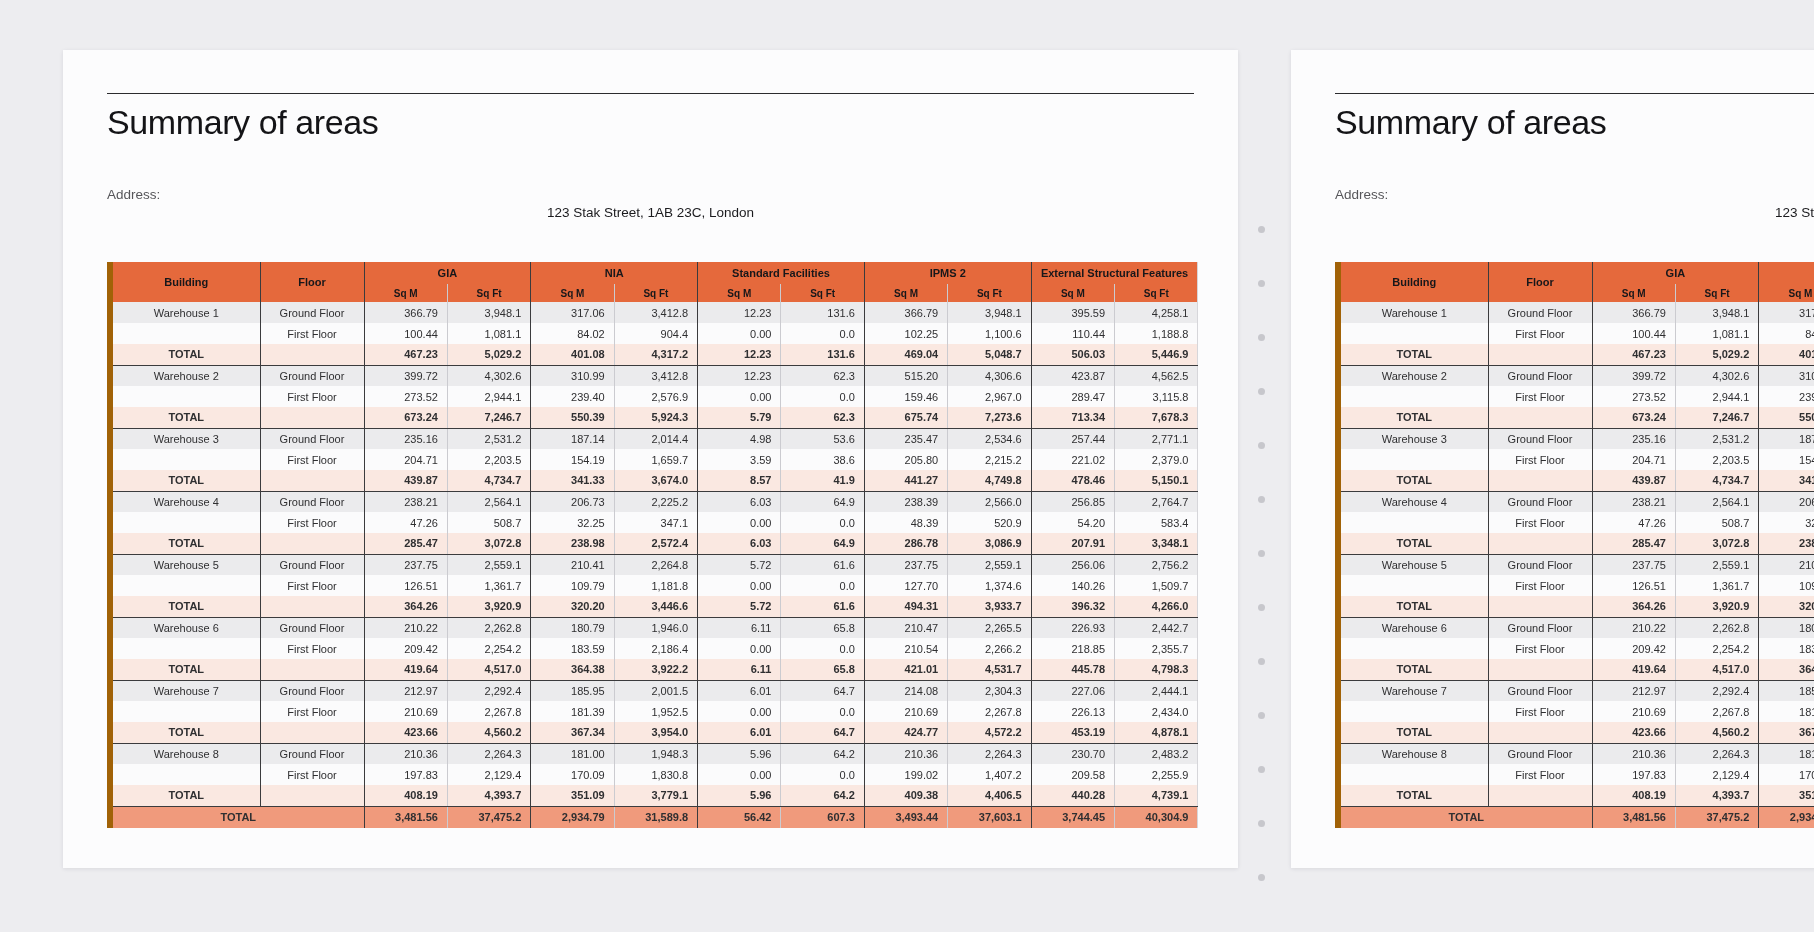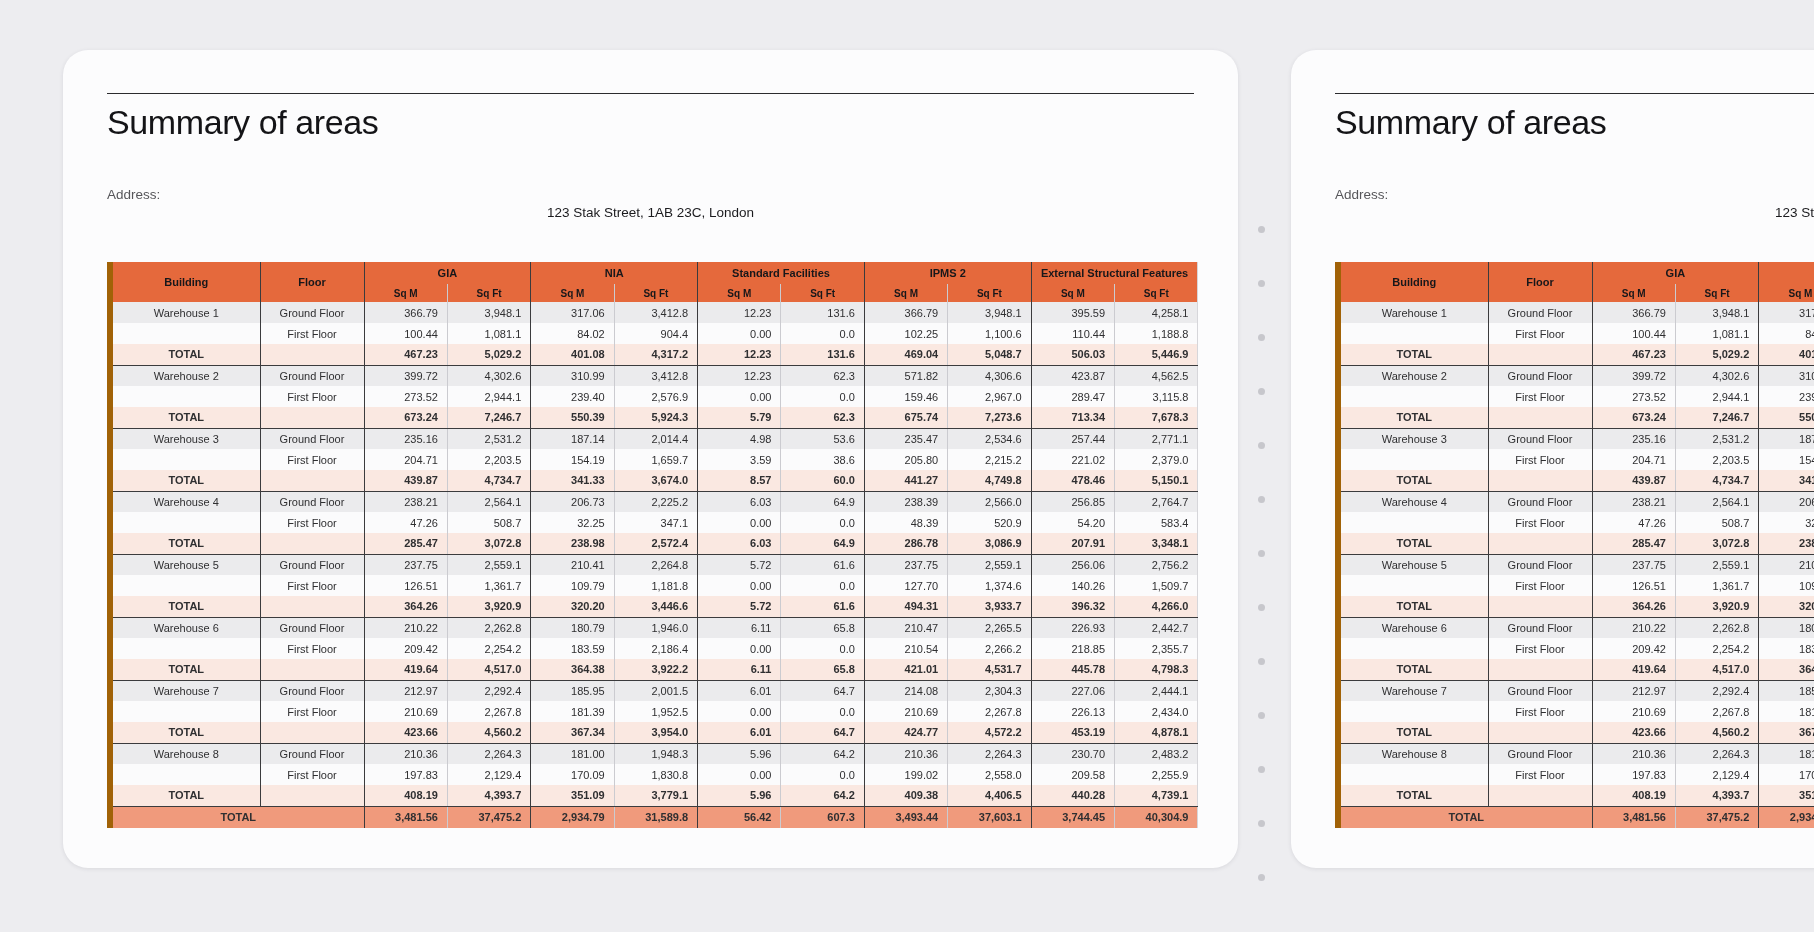--- a/index.html
+++ b/index.html
@@ -4,21 +4,21 @@
 <style>
   * { box-sizing: border-box; }
   html,body { margin:0; padding:0; }
   body {
     width:1814px; height:932px; position:relative; overflow:hidden;
     background:#EDEDF0;
     font-family:"Liberation Sans", sans-serif;
   }
   .page {
     position:absolute; top:50px; width:1175px; height:818px;
-    background:#FCFCFD; box-shadow:0 1px 4px rgba(40,40,60,.10);border-radius:25px;
+    background:#FCFCFD; box-shadow:0 1px 4px rgba(40,40,60,.10);
   }
   #page-1 { left:63px; }
   #page-2 { left:1291px; }
   .page-inner { padding:0 44px; }
 
   .rule { margin-top:43px; border-top:1px solid #2B2B2E; height:0; }
   .title {
     margin:8px 0 0 0; font-size:34px; line-height:40px; font-weight:400;
     letter-spacing:-0.4px; color:#141417;
   }
@@ -158,21 +158,21 @@
           </tr>
           <tr class="row-gf">
             <td class="c b-dark">Warehouse 2</td>
             <td class="c b-dark">Ground Floor</td>
             <td class="num b-light">399.72</td>
             <td class="num b-dark">4,302.6</td>
             <td class="num b-light">310.99</td>
             <td class="num b-dark">3,412.8</td>
             <td class="num b-light">12.23</td>
             <td class="num b-dark">62.3</td>
-            <td class="num b-light">571.82</td>
+            <td class="num b-light">515.20</td>
             <td class="num b-dark">4,306.6</td>
             <td class="num b-light">423.87</td>
             <td class="num b-end">4,562.5</td>
           </tr>
           <tr class="row-ff">
             <td class="c b-dark"></td>
             <td class="c b-dark">First Floor</td>
             <td class="num b-light">273.52</td>
             <td class="num b-dark">2,944.1</td>
             <td class="num b-light">239.40</td>
@@ -227,21 +227,21 @@
             <td class="num b-end">2,379.0</td>
           </tr>
           <tr class="row-total">
             <td class="c b-dark">TOTAL</td>
             <td class="c b-dark"></td>
             <td class="num b-light">439.87</td>
             <td class="num b-dark">4,734.7</td>
             <td class="num b-light">341.33</td>
             <td class="num b-dark">3,674.0</td>
             <td class="num b-light">8.57</td>
-            <td class="num b-dark">60.0</td>
+            <td class="num b-dark">41.9</td>
             <td class="num b-light">441.27</td>
             <td class="num b-dark">4,749.8</td>
             <td class="num b-light">478.46</td>
             <td class="num b-end">5,150.1</td>
           </tr>
           <tr class="row-gf">
             <td class="c b-dark">Warehouse 4</td>
             <td class="c b-dark">Ground Floor</td>
             <td class="num b-light">238.21</td>
             <td class="num b-dark">2,564.1</td>
@@ -425,21 +425,21 @@
           <tr class="row-ff">
             <td class="c b-dark"></td>
             <td class="c b-dark">First Floor</td>
             <td class="num b-light">197.83</td>
             <td class="num b-dark">2,129.4</td>
             <td class="num b-light">170.09</td>
             <td class="num b-dark">1,830.8</td>
             <td class="num b-light">0.00</td>
             <td class="num b-dark">0.0</td>
             <td class="num b-light">199.02</td>
-            <td class="num b-dark">2,558.0</td>
+            <td class="num b-dark">1,407.2</td>
             <td class="num b-light">209.58</td>
             <td class="num b-end">2,255.9</td>
           </tr>
           <tr class="row-total">
             <td class="c b-dark">TOTAL</td>
             <td class="c b-dark"></td>
             <td class="num b-light">408.19</td>
             <td class="num b-dark">4,393.7</td>
             <td class="num b-light">351.09</td>
             <td class="num b-dark">3,779.1</td>

